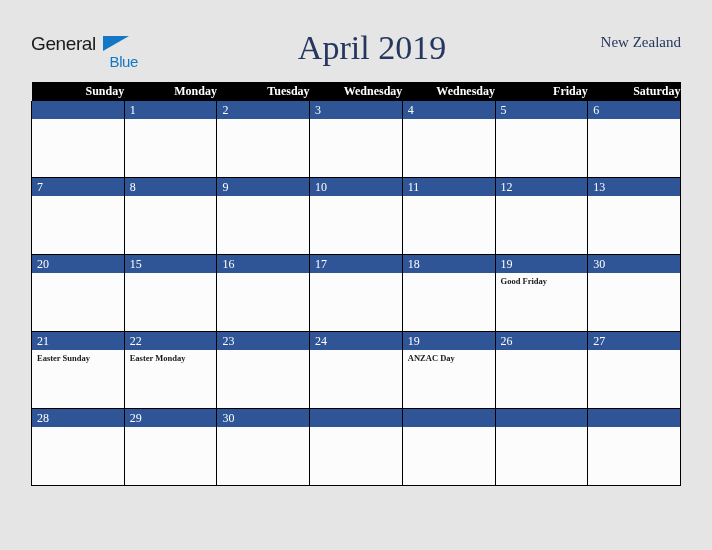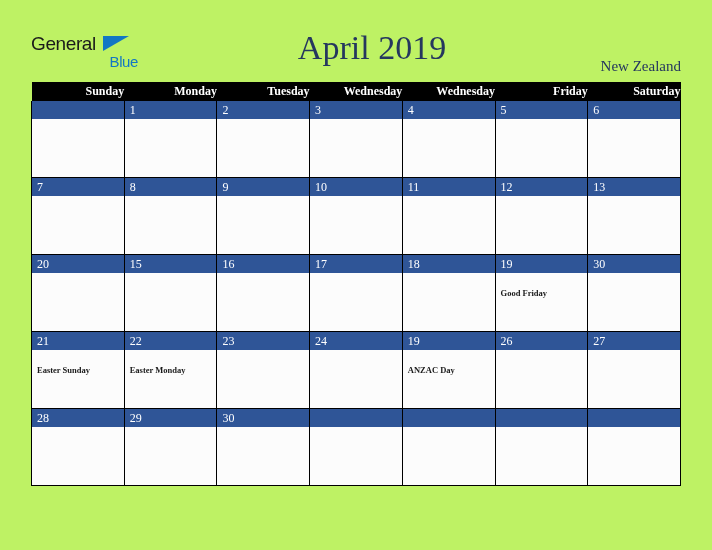--- a/index.html
+++ b/index.html
@@ -12,21 +12,21 @@
     height: 550px;
     background: #ffffff;
     font-family: "Liberation Serif", "DejaVu Serif", serif;
     overflow: hidden;
   }
 
   #page {
     position: relative;
     width: 712px;
     height: 550px;
-    background: #bef264;
+    background: #e5e5e5;
   }
 
   
   .header {
     position: absolute;
     left: 0;
     top: 0;
     width: 712px;
     height: 82px;
   }
@@ -83,21 +83,21 @@
     font-size: 34px;
     line-height: 40px;
     color: #25375e;
     font-family: "Liberation Serif", "DejaVu Serif", serif;
     padding-left: 16px;
   }
 
   .country {
     position: absolute;
     right: 31px;
-    top: 57px;
+    top: 33px;
     font-size: 15px;
     line-height: 18px;
     color: #25375e;
     text-align: right;
     font-family: "Liberation Serif", "DejaVu Serif", serif;
     white-space: nowrap;
   }
 
   
   .calendar {
@@ -144,21 +144,21 @@
     height: 16px;
     padding: 1px 0 1px 5px;
     font-family: "Liberation Serif", "DejaVu Serif", serif;
   }
   .daynum.empty {
     color: transparent;
   }
 
   .events {
     display: block;
-    padding: 15px 4px 0 5px;
+    padding: 3px 4px 0 5px;
   }
   .event {
     display: block;
     font-size: 8.5px;
     line-height: 11px;
     font-weight: bold;
     color: #1a1a1a;
     font-family: "Liberation Serif", "DejaVu Serif", serif;
     white-space: nowrap;
   }

